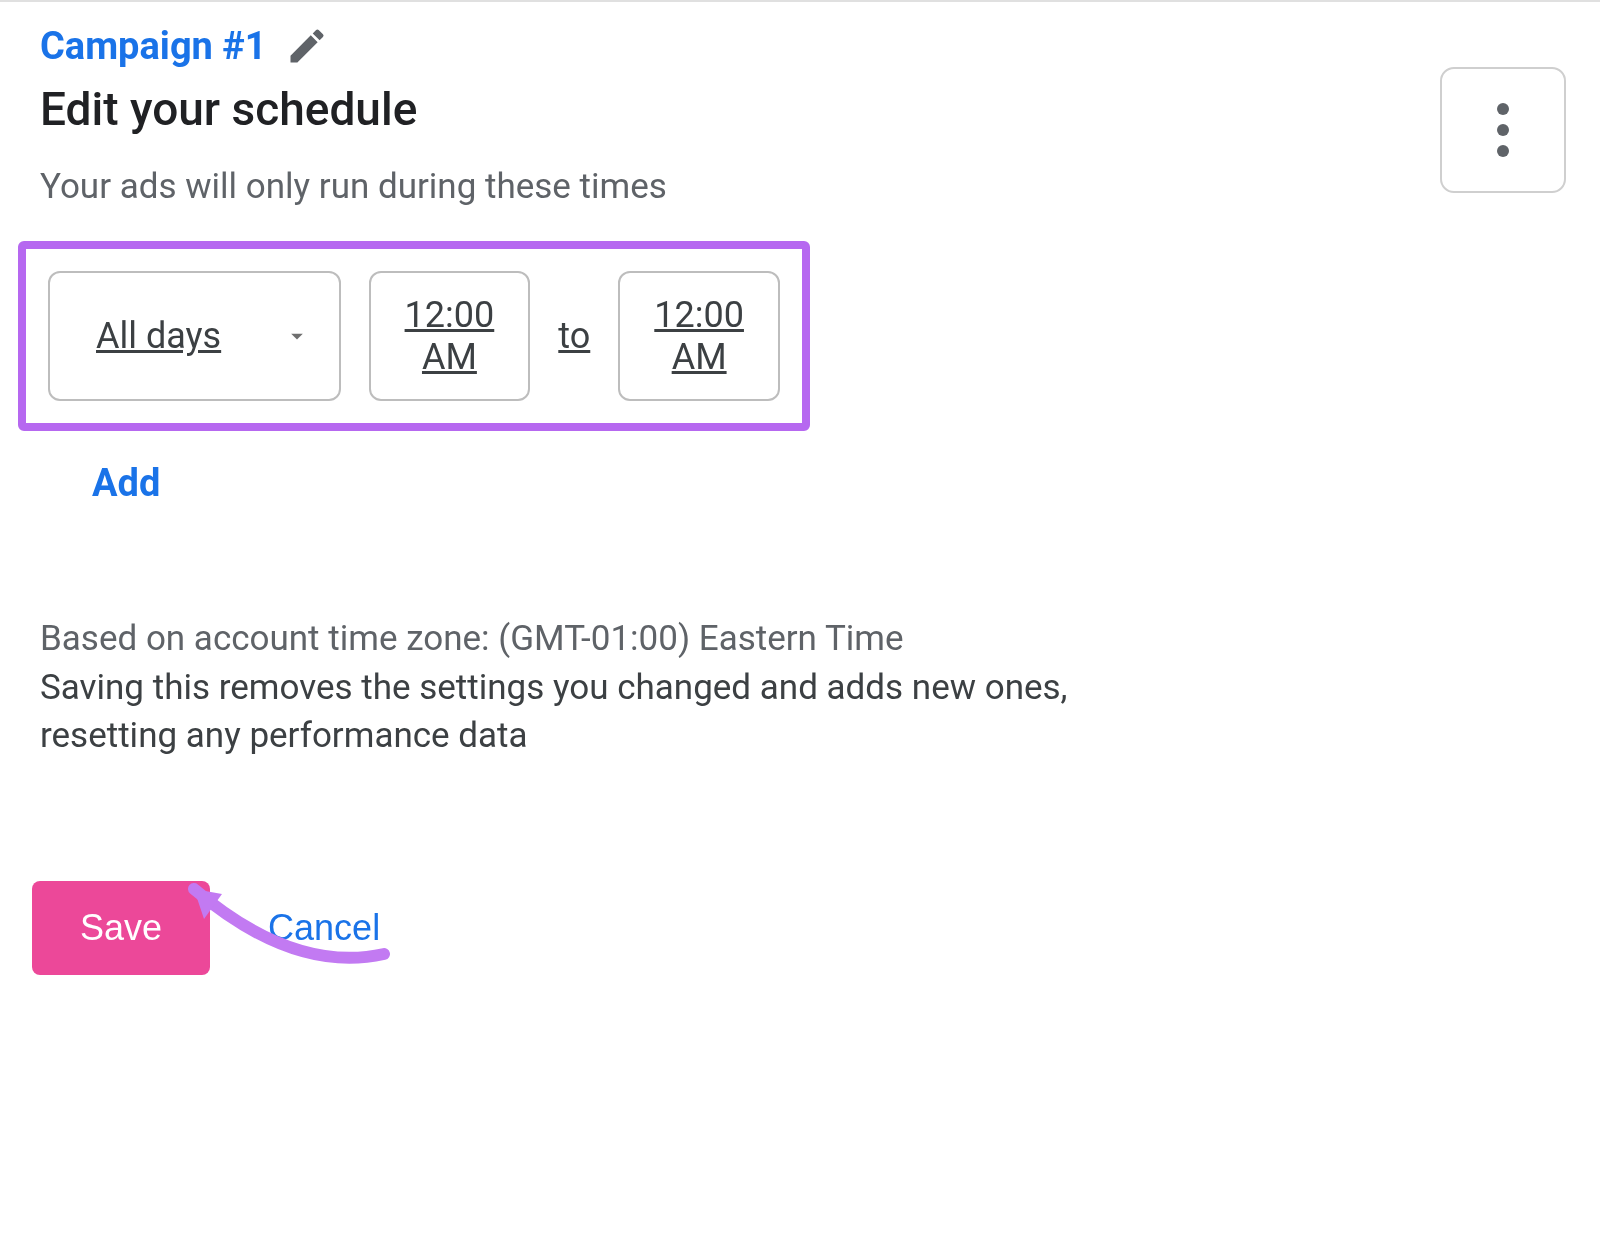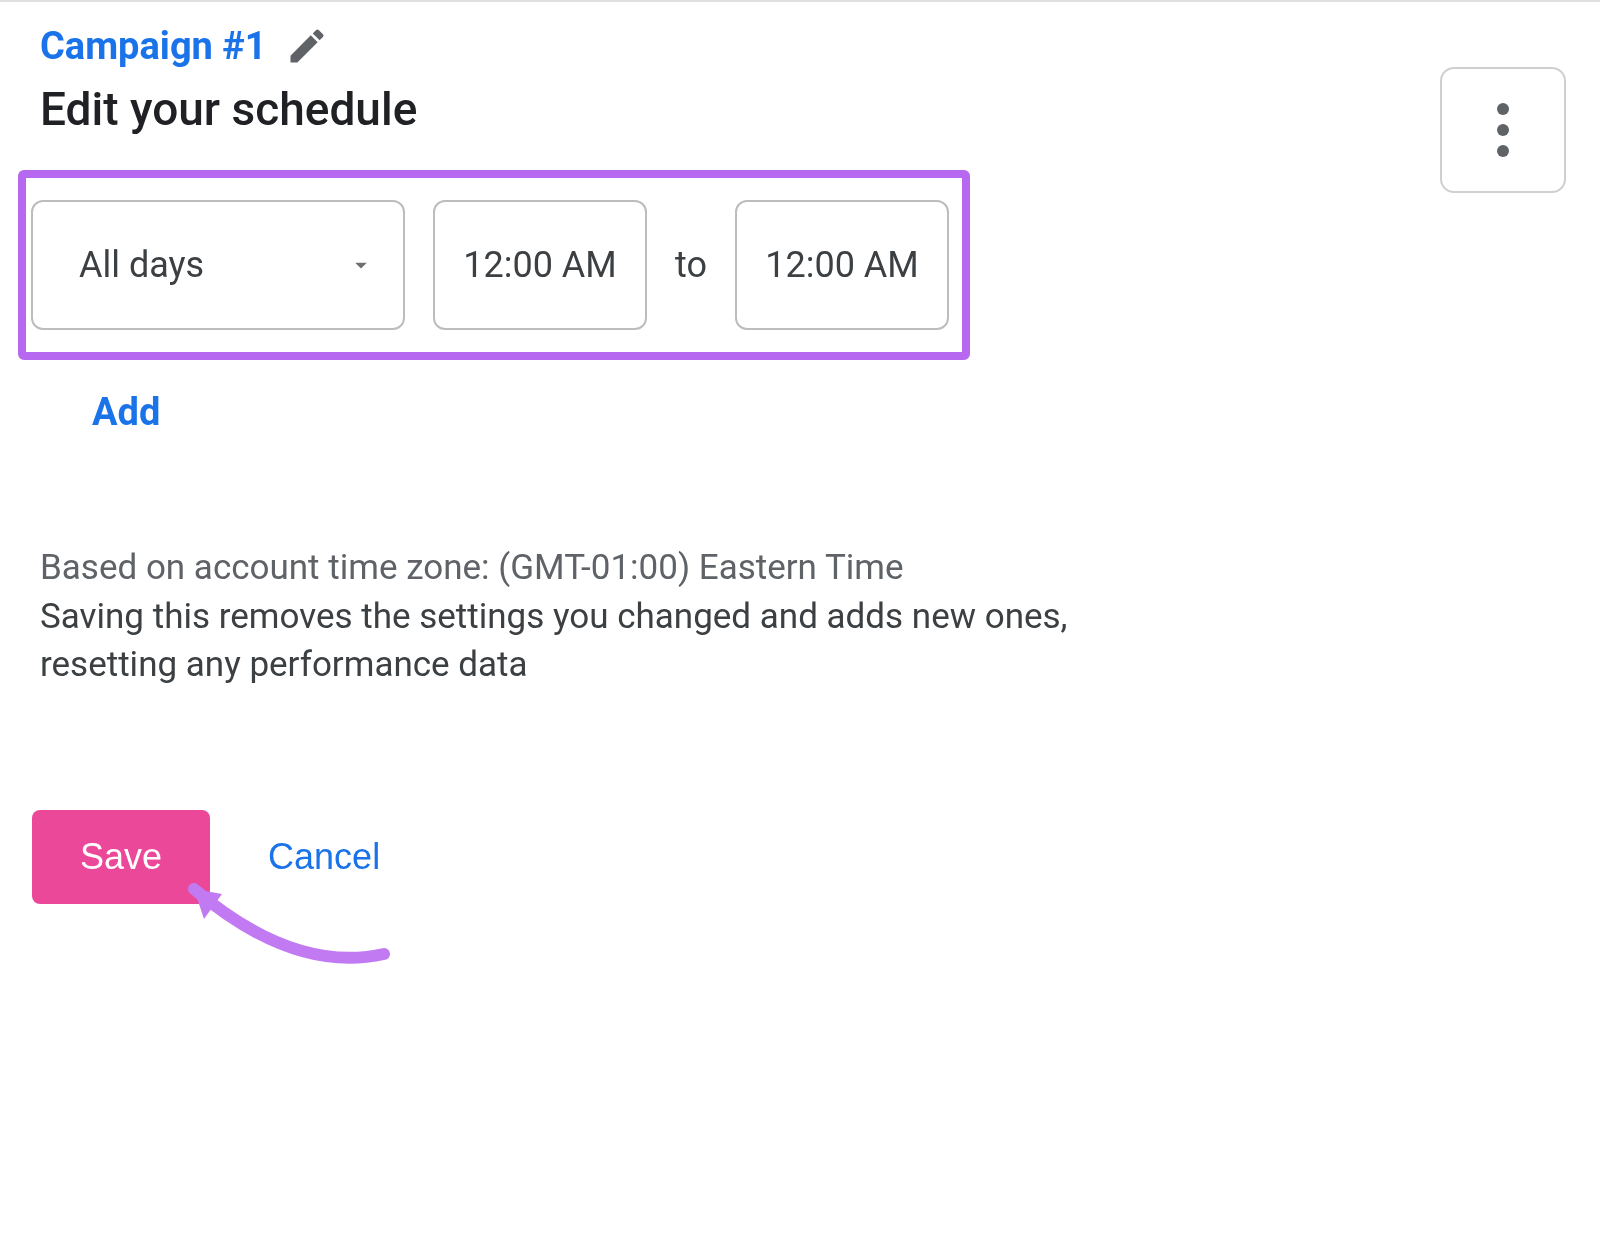--- a/index.html
+++ b/index.html
@@ -65,27 +65,28 @@
     display: flex;
     align-items: center;
     justify-content: center;
     cursor: pointer;
   }
   .more-button svg { color: #5f6368; }
 
   .highlight-box {
     margin-top: 34px;
     margin-left: -22px;
-    width: 952px;
-    padding: 22px 5px;
+    width: 792px;
+    padding: 22px 22px;
     border: 8px solid #b668f0;
     border-radius: 6px;
     display: flex;
     align-items: center;
     gap: 28px;
+    text-decoration: underline;
   }
   .select-field, .time-field {
     height: 130px;
     border: 2px solid #bdbdbd;
     border-radius: 12px;
     background: #fff;
     display: flex;
     align-items: center;
     font-size: 36px;
     color: #3c4043;
@@ -178,20 +179,21 @@
     <div class="campaign-row">
       <span class="campaign-link">Campaign #1</span>
       <span class="edit-icon">
         <svg width="44" height="44" viewBox="0 0 24 24" fill="none" stroke="currentColor" stroke-width="2">
           <path d="M3 17.25V21h3.75L17.81 9.94l-3.75-3.75L3 17.25zM20.71 7.04a1 1 0 0 0 0-1.41l-2.34-2.34a1 1 0 0 0-1.41 0l-1.83 1.83 3.75 3.75 1.83-1.83z" fill="currentColor" stroke="none"></path>
         </svg>
       </span>
     </div>
 
     <h1 class="heading">Edit your schedule</h1>
+    <p class="subheading">Your ads will only run during these times</p>
 
     <div class="highlight-box">
       <div class="select-field">
         <span>All days</span>
         <span class="select-caret">
           <svg width="28" height="28" viewBox="0 0 24 24">
               <path d="M7 10l5 5 5-5z" fill="currentColor"></path>
             </svg>
         </span>
       </div>

